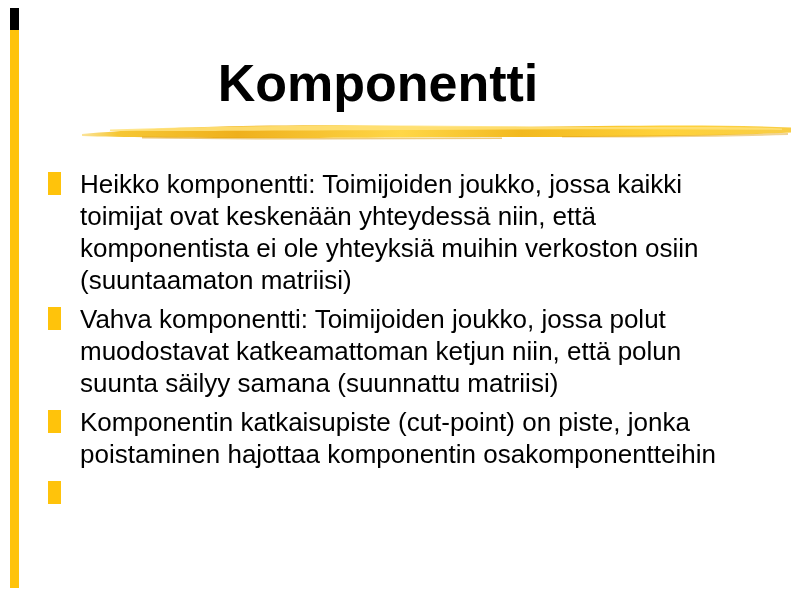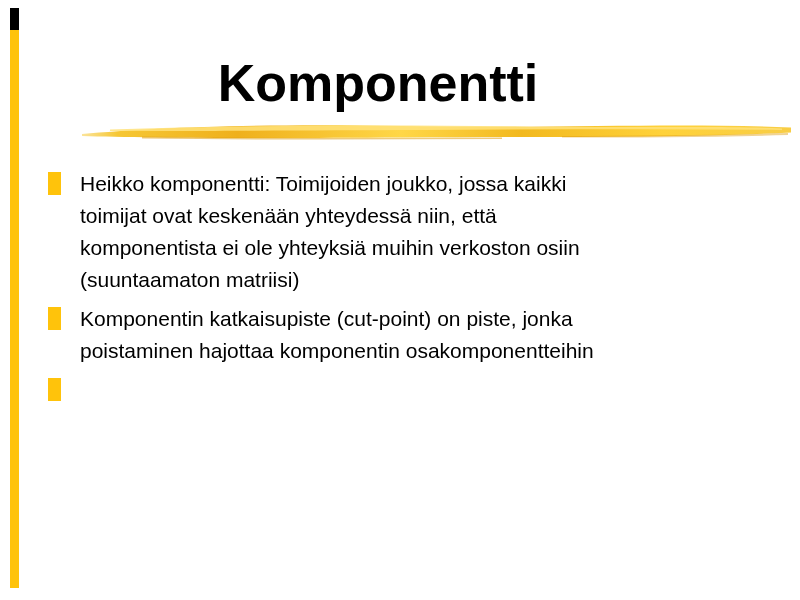--- a/index.html
+++ b/index.html
@@ -60,21 +60,21 @@
     margin-bottom: 7px;
   }
   .bullet-square {
     flex: 0 0 auto;
     width: 13px; height: 23px;
     margin-top: 4px;
     margin-right: 19px;
     background: #FFC30B;
   }
   .bullet-text {
-    font-size: 21px;
+    font-size: 26px;
     line-height: 32px;
     white-space: pre;
     color: #000000;
   }
 </style>
 </head>
 <body>
 
 <div class="slide">
 
@@ -109,20 +109,26 @@
   <div class="bullet-list">
 
     <div class="bullet-item">
       <span class="bullet-square"></span>
       <span class="bullet-text">Heikko komponentti: Toimijoiden joukko, jossa kaikki
 toimijat ovat keskenään yhteydessä niin, että
 komponentista ei ole yhteyksiä muihin verkoston osiin
 (suuntaamaton matriisi)</span>
     </div>
 
+    <div class="bullet-item">
+      <span class="bullet-square"></span>
+      <span class="bullet-text">Vahva komponentti: Toimijoiden joukko, jossa polut
+muodostavat katkeamattoman ketjun niin, että polun
+suunta säilyy samana (suunnattu matriisi)</span>
+    </div>
 
     <div class="bullet-item">
       <span class="bullet-square"></span>
       <span class="bullet-text">Komponentin katkaisupiste (cut-point) on piste, jonka
 poistaminen hajottaa komponentin osakomponentteihin</span>
     </div>
 
     <div class="bullet-item">
       <span class="bullet-square"></span>
     </div>

